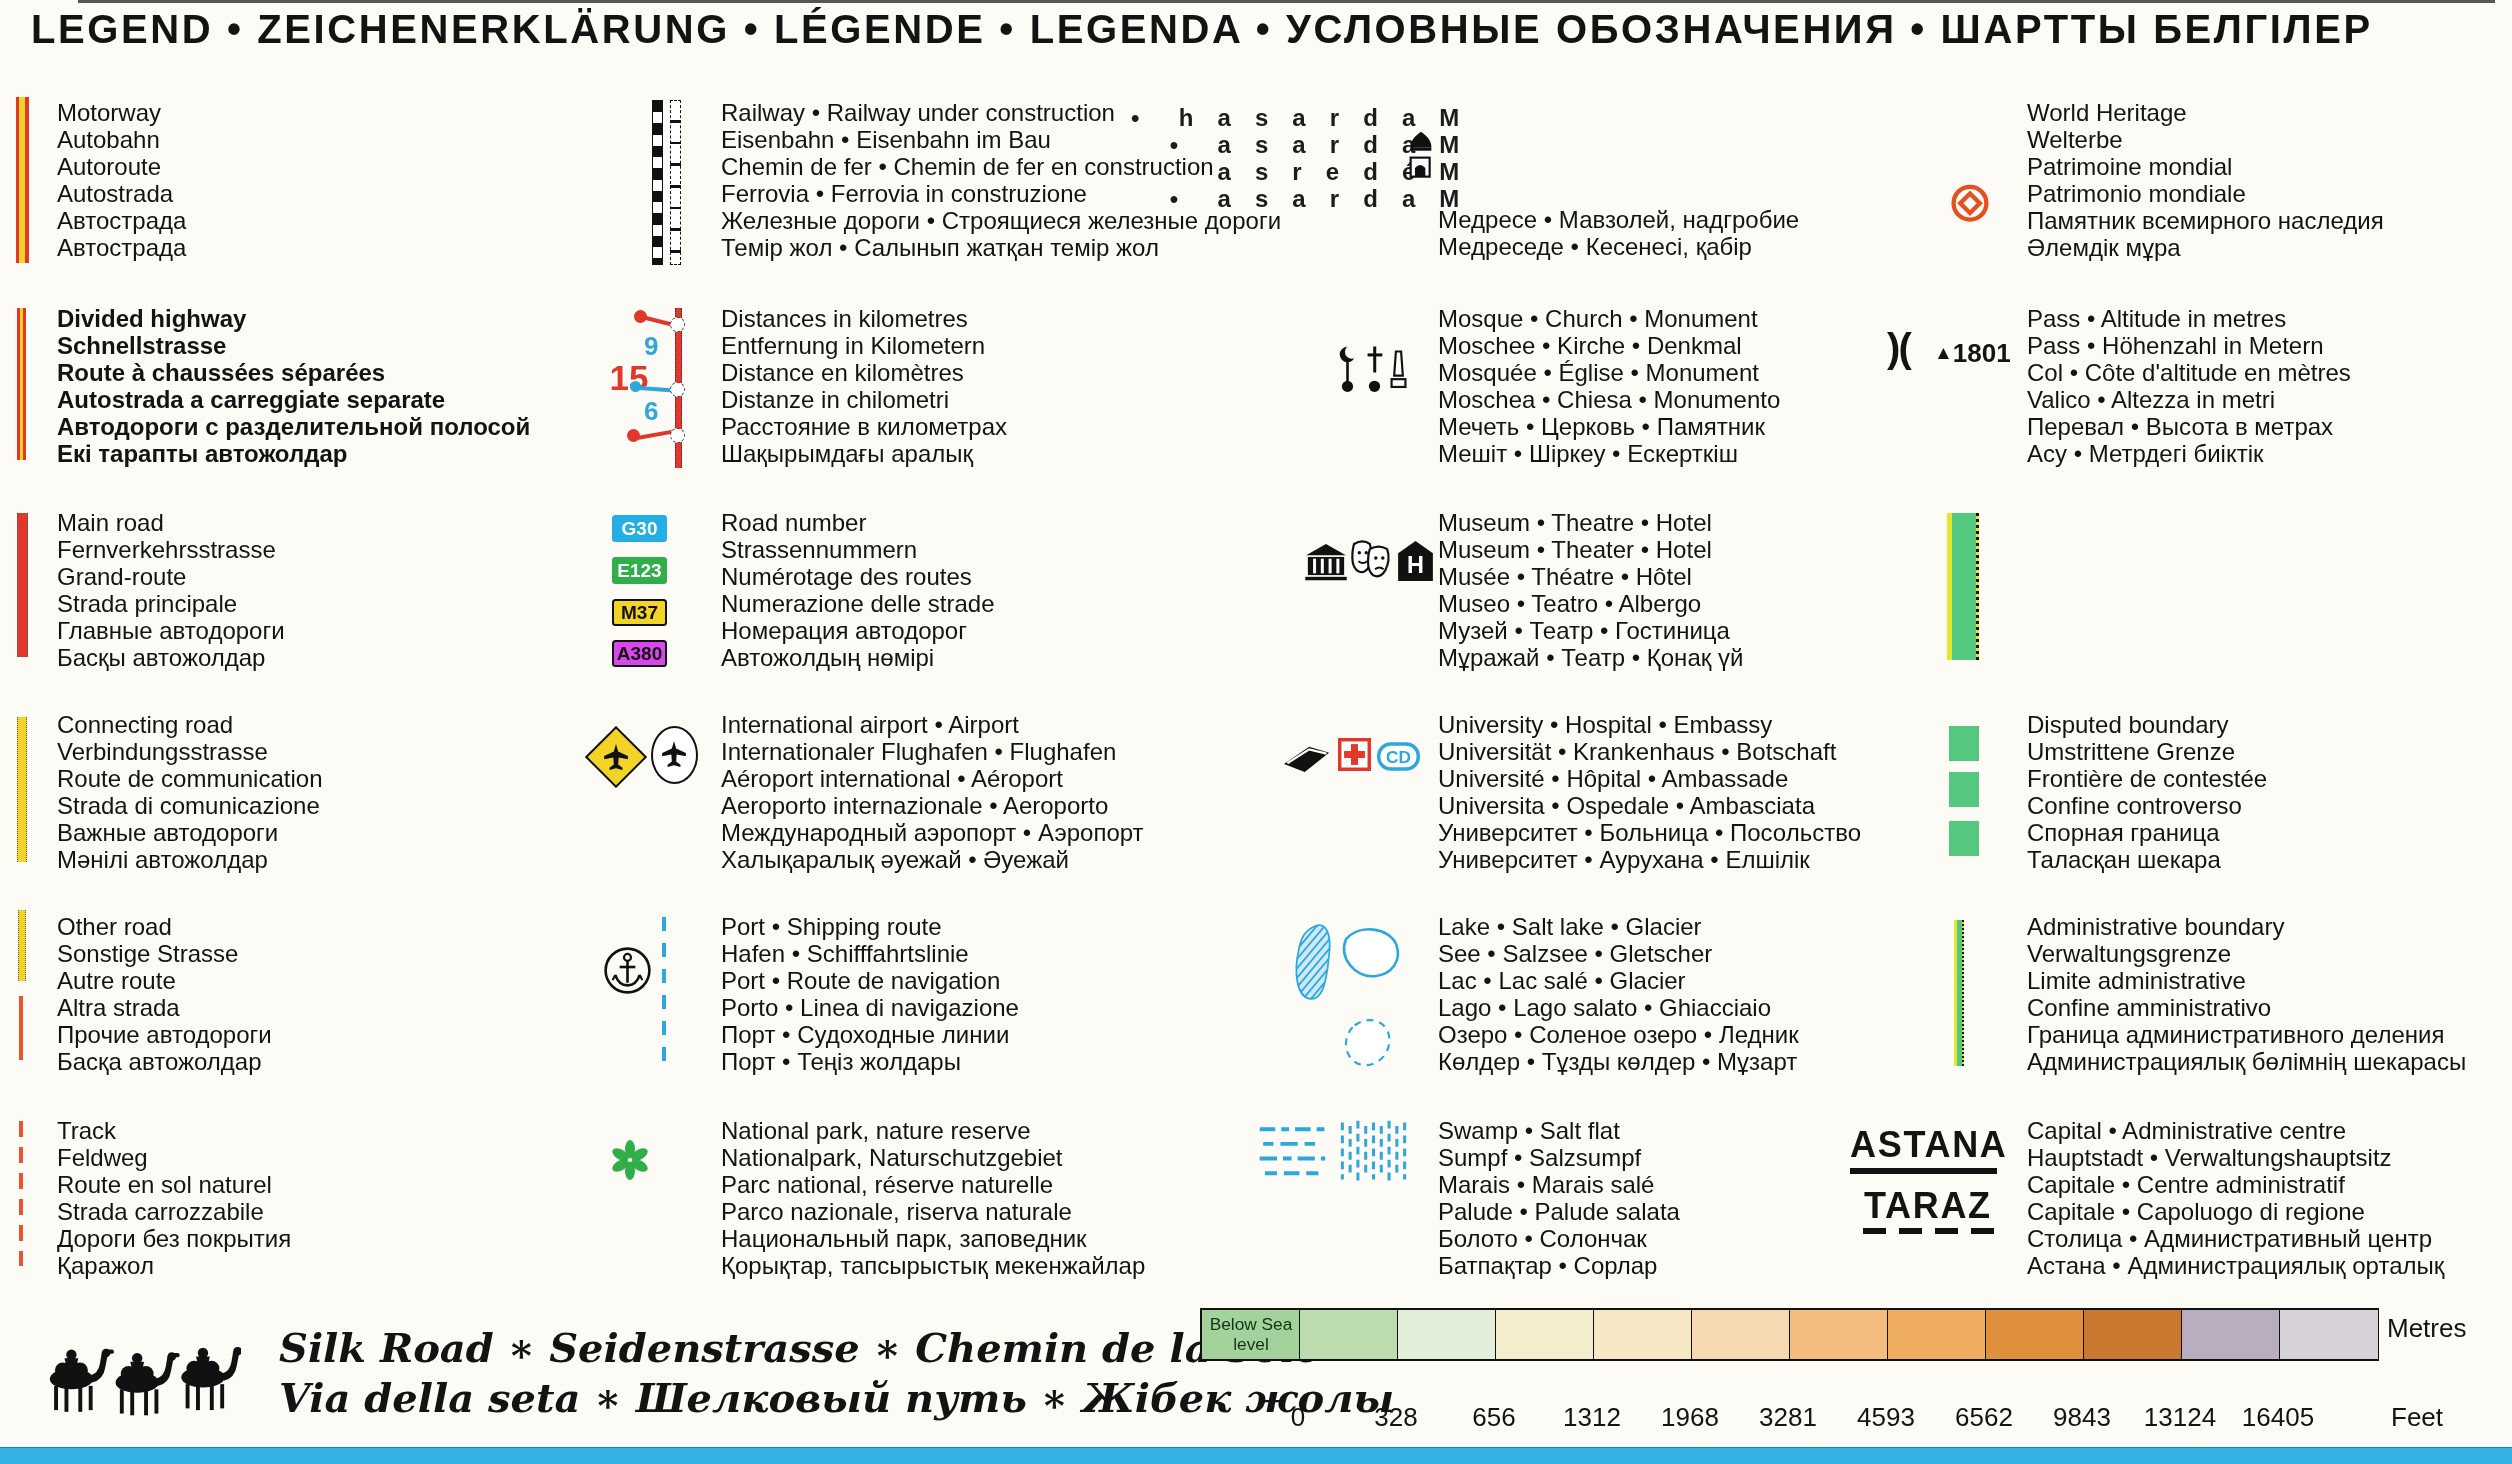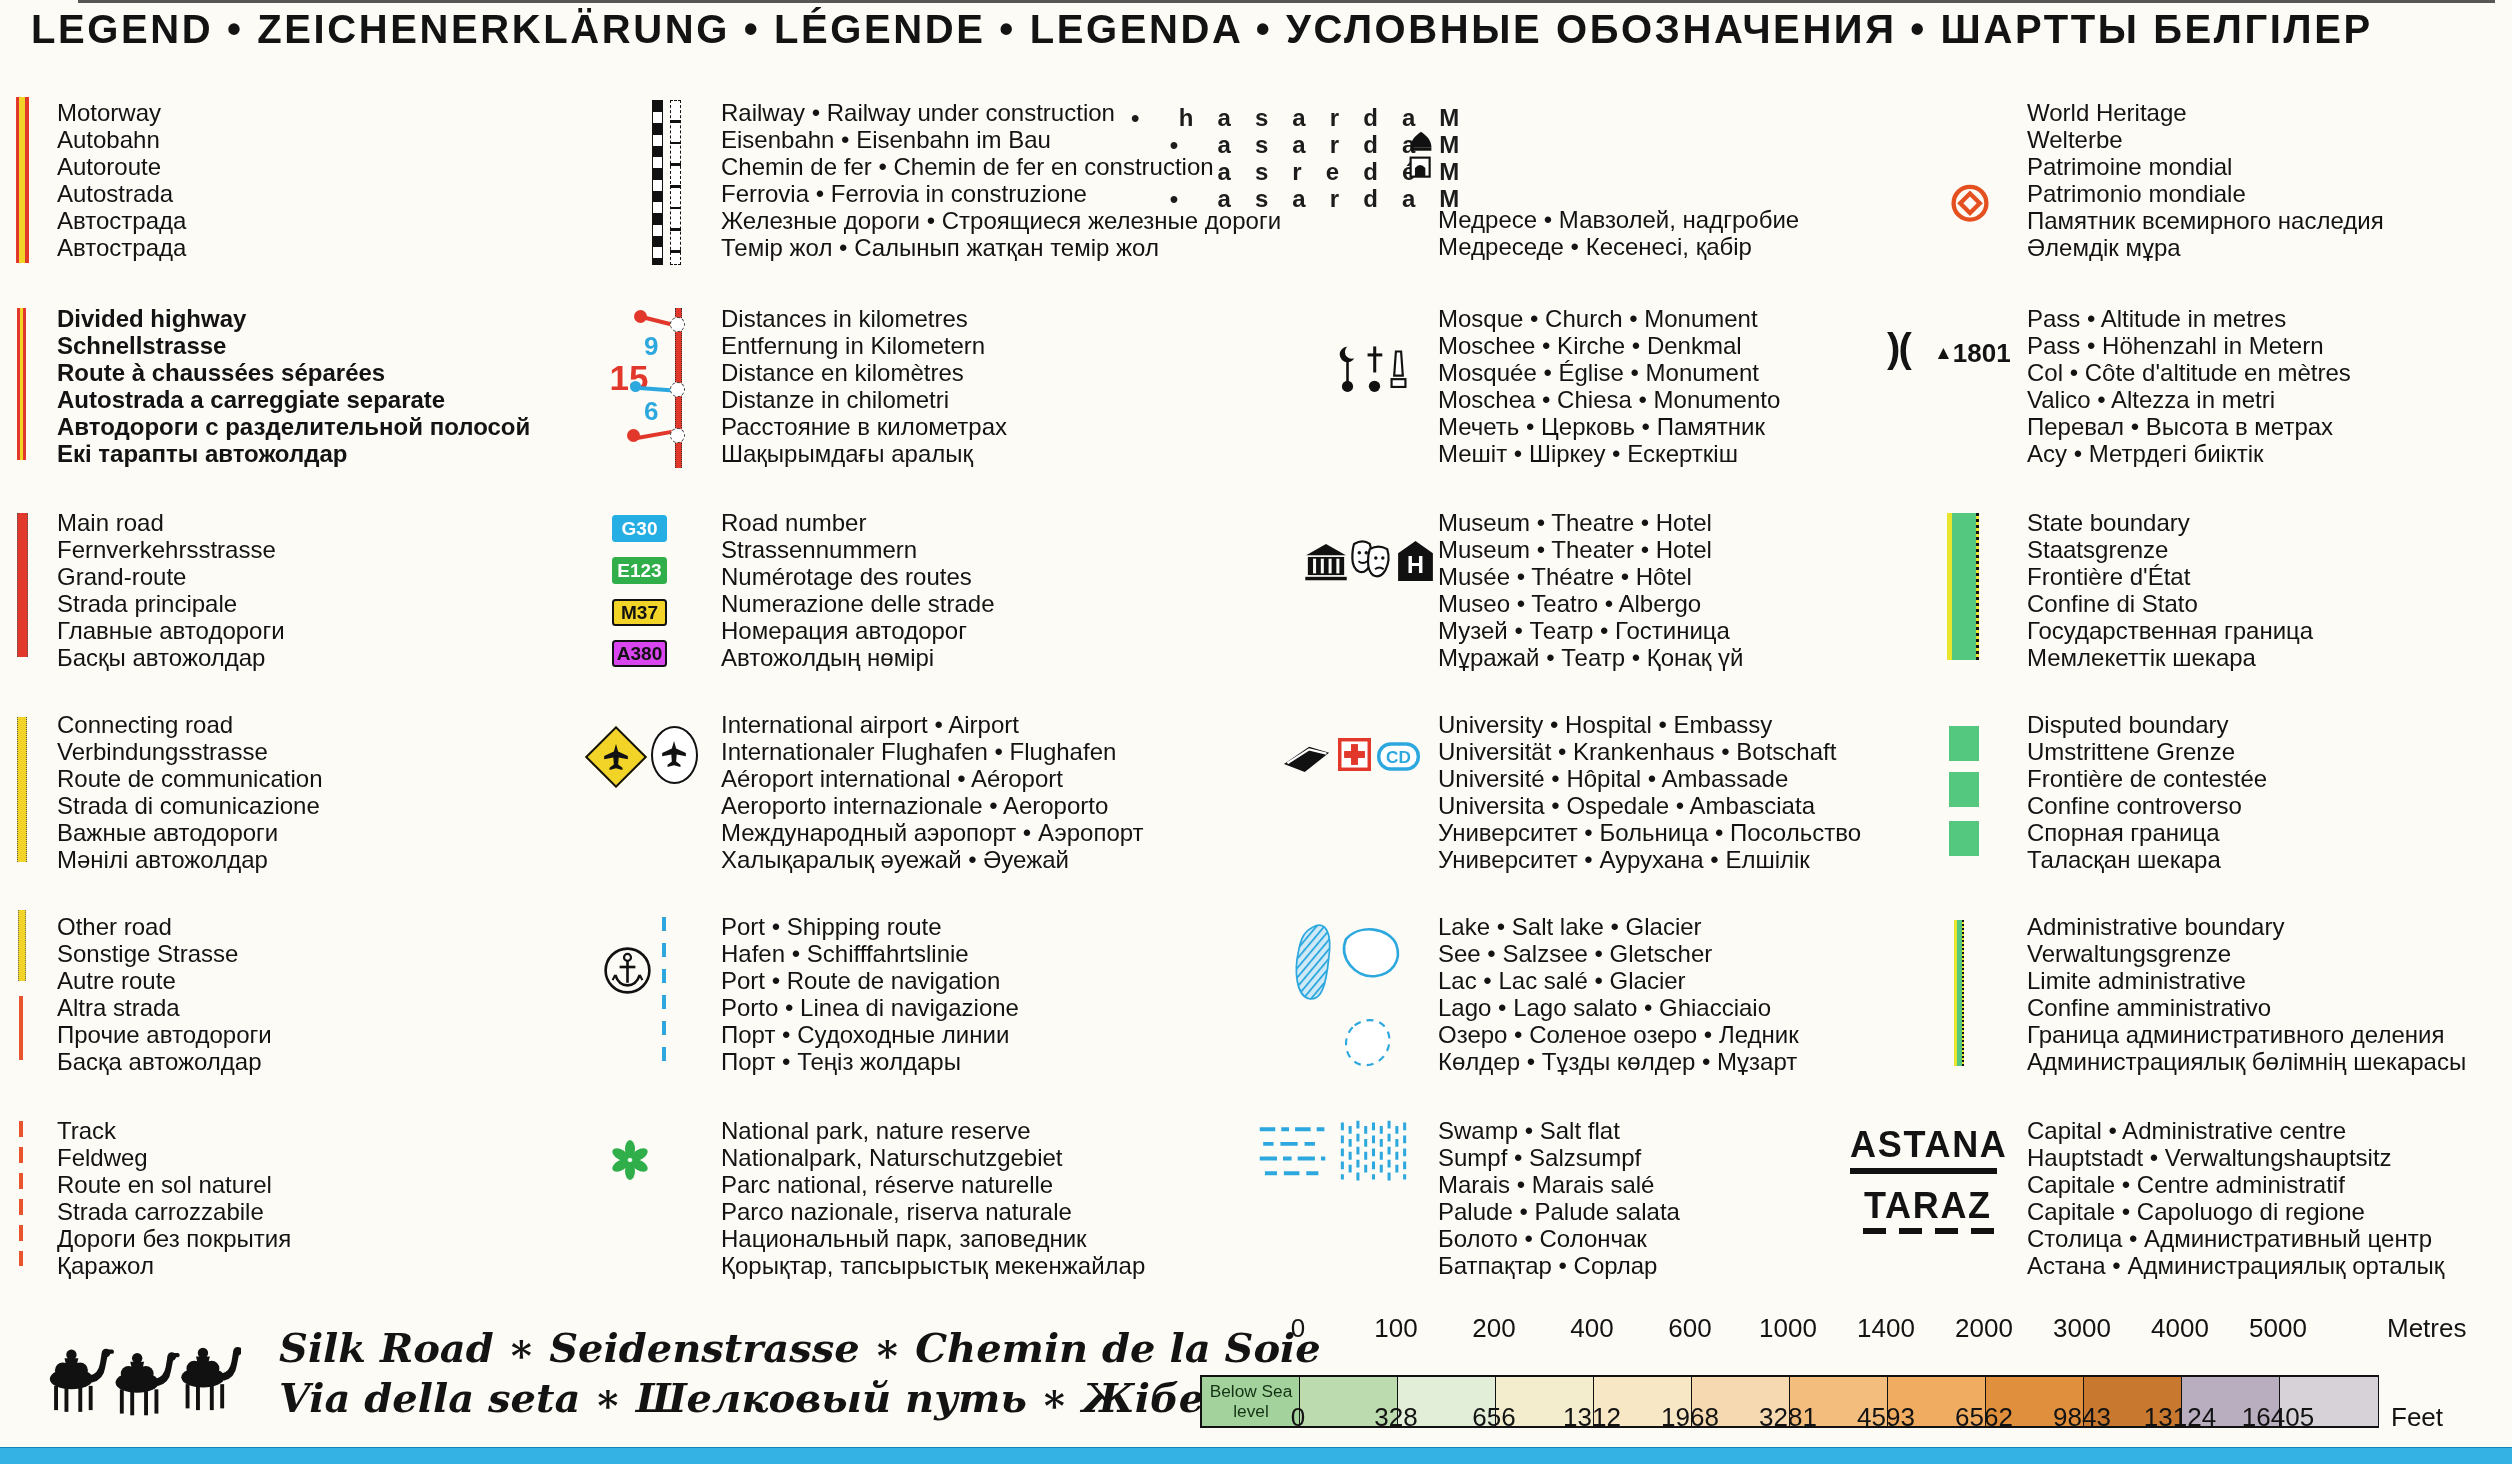--- a/index.html
+++ b/index.html
@@ -54,21 +54,21 @@
   .cap-ul-dash{position:absolute;height:6px;background:repeating-linear-gradient(to right,#111 0 22.5px,transparent 22.5px 36px);}
   
   .ghost{position:absolute;text-align:right;font-size:24px;line-height:27px;letter-spacing:8.7px;color:#1c1c1c;}
   .ghost .ln{white-space:pre;}
   
   .silk{position:absolute;font-family:"DejaVu Serif",serif;font-style:italic;font-weight:bold;font-size:40px;white-space:nowrap;}
   
   .ticks{position:absolute;display:flex;font-size:26px;}
   .ticks .ln{width:98px;flex:none;text-align:center;}
   .unit{position:absolute;font-size:26px;}
-  .elevbar{position:absolute;left:1200px;top:1375px;width:1175px;height:49px;border:2.6px solid #111;display:flex;box-sizing:content-box;}
+  .elevbar{position:absolute;left:1200px;top:1308px;width:1175px;height:49px;border:2.6px solid #111;display:flex;box-sizing:content-box;}
   .elevcell{width:98px;height:49px;flex:none;border-right:1.7px solid #111;box-sizing:border-box;position:relative;}
   .elevcell:last-child{border-right:none;}
   .below-label{position:absolute;left:0;top:4.3px;width:98px;text-align:center;font-size:17.3px;line-height:20px;color:#143314;}
 </style>
 </head>
 <body>
 
 <div class="page">
   <div class="topline"></div>
   <h1 class="title">LEGEND • ZEICHENERKLÄRUNG • LÉGENDE • LEGENDA • УСЛОВНЫЕ ОБОЗНАЧЕНИЯ • ШАРТТЫ БЕЛГІЛЕР</h1>
@@ -248,28 +248,20 @@
   <div class="cell" style="left:1438px;top:509px;">
       <div class="ln">Museum • Theatre • Hotel</div>
       <div class="ln">Museum • Theater • Hotel</div>
       <div class="ln">Musée • Théatre • Hôtel</div>
       <div class="ln">Museo • Teatro • Albergo</div>
       <div class="ln">Музей • Театр • Гостиница</div>
       <div class="ln">Мұражай • Театр • Қонақ үй</div>
     </div>
 
   <div class="sym state-b" style="left:1947px;top:513px;height:147px;"></div>
-  <div class="cell" style="left:2027px;top:509px;">
-      <div class="ln">State boundary</div>
-      <div class="ln">Staatsgrenze</div>
-      <div class="ln">Frontière d'État</div>
-      <div class="ln">Confine di Stato</div>
-      <div class="ln">Государственная граница</div>
-      <div class="ln">Мемлекеттік шекара</div>
-    </div>
 
   <div class="sym connecting" style="left:17.3px;top:717px;height:145px;"></div>
   <div class="cell" style="left:57px;top:711px;">
       <div class="ln">Connecting road</div>
       <div class="ln">Verbindungsstrasse</div>
       <div class="ln">Route de communication</div>
       <div class="ln">Strada di comunicazione</div>
       <div class="ln">Важные автодороги</div>
       <div class="ln">Мәнілі автожолдар</div>
     </div>

